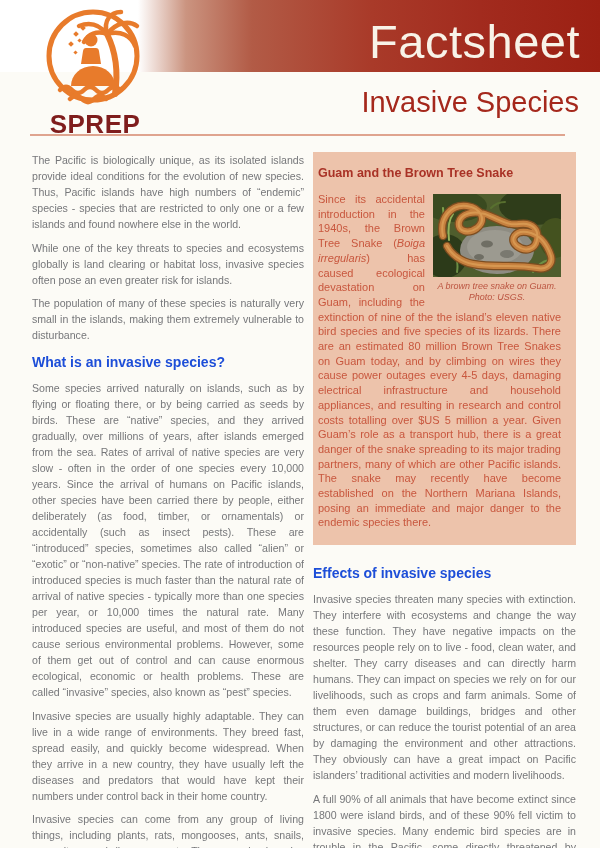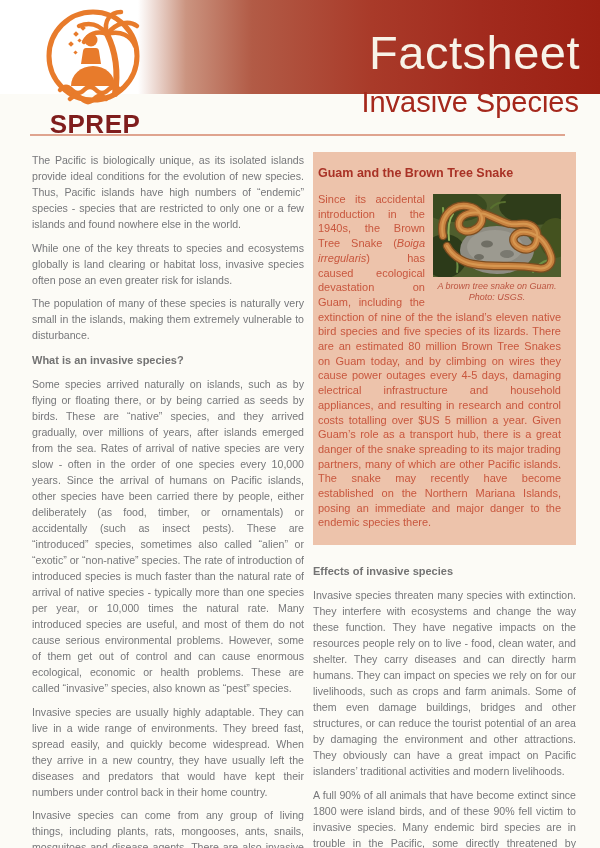--- a/index.html
+++ b/index.html
@@ -8,21 +8,21 @@
     height: 848px;
     background: #fcfbf6;
     font-family: "Liberation Sans", sans-serif;
     overflow: hidden;
   }
   .page { position: relative; width: 600px; height: 848px; }
 
   
   .header { position: relative; height: 135px; }
   .banner {
-    position: absolute; top: 0; left: 0; width: 600px; height: 94px;
+    position: absolute; top: 0; left: 0; width: 600px; height: 72px;
     background: linear-gradient(to right,
       #ffffff 0%, #ffffff 23%, #cb9480 31%, #b25b46 42%,
       #a93a29 62%, #a22b1e 80%, #9c2013 100%);
     display: flex; align-items: center; justify-content: flex-end;
     padding: 10px 20px 0 0;
   }
   .banner-title {
     font-size: 47px; font-weight: 300; line-height: 1;
     color: #f8f3e8; letter-spacing: 0.5px;
   }
@@ -51,21 +51,21 @@
     display: flex; gap: 9px;
     padding: 17px 28px 0 32px;
   }
   .col-left  { width: 272px; flex: none; }
   .col-right { width: 263px; flex: none; }
   .body-text p {
     font-size: 10.6px; line-height: 16px; color: #76777a;
     text-align: justify; margin-bottom: 7.5px;
   }
   h2.section-heading {
-    font-size: 11px; font-weight: bold; color: #737373;
+    font-size: 14px; font-weight: bold; color: #1d4ed8;
     margin: 11px 0 10px 0;
   }
 
   
   .infobox {
     background: #edc3ab;
     padding: 14px 15px 15px 5px;
     margin-bottom: 20px;
   }
   .infobox h3 {

